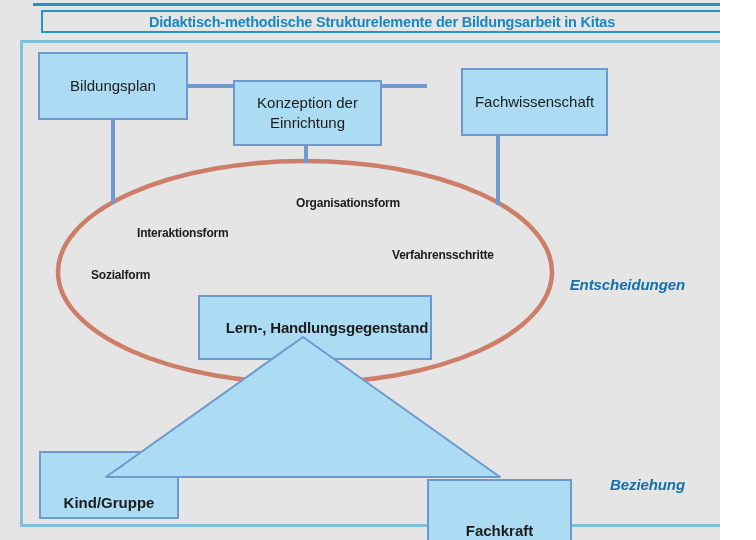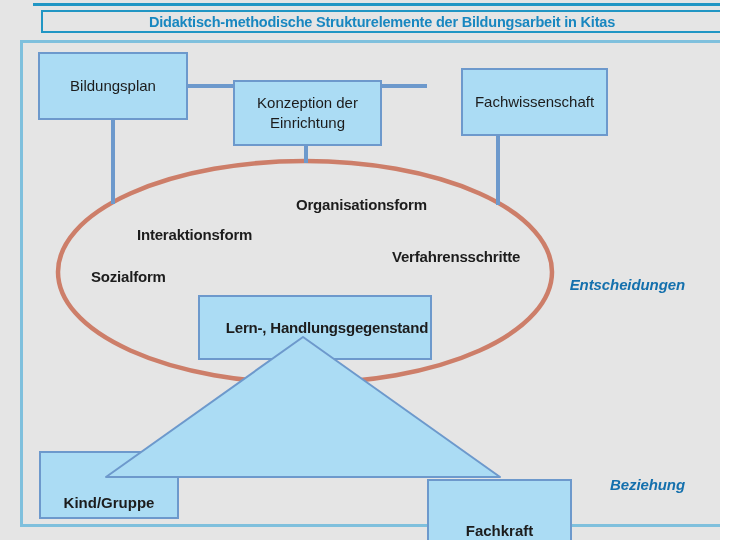--- a/index.html
+++ b/index.html
@@ -28,21 +28,21 @@
   .box-bildungsplan{left:38px;top:52px;width:150px;height:68px;}
   .box-konzeption{left:233px;top:52px;width:149px;height:66px;padding:0 12px;margin-top:28px;}
   .box-fachwissenschaft{left:425px;top:68px;width:147px;height:68px;margin-left:36px;}
 
   .box-lern{left:198px;top:295px;width:234px;height:65px;font-weight:bold;letter-spacing:-0.2px;padding-left:24px;}
 
   .box-bottom{top:451px;height:68px;align-items:flex-end;padding-bottom:4px;font-weight:bold;}
   .box-kind{left:39px;width:140px;}
   .box-fachkraft{left:427px;width:145px;margin-top:28px;}
 
-  .ellipse-label{position:absolute;z-index:2;font-size:15px;font-weight:bold;
+  .ellipse-label{position:absolute;z-index:2;font-size:12px;font-weight:bold;
     color:var(--text_dark);white-space:nowrap;letter-spacing:-0.2px;}
   .lab-organisationsform{left:296px;top:196px;}
   .lab-interaktionsform{left:137px;top:226px;}
   .lab-verfahrensschritte{left:392px;top:248px;text-align:center;}
   .lab-sozialform{left:91px;top:268px;}
 
   .side-label{position:absolute;z-index:2;right:35px;width:200px;text-align:right;
     font-size:15px;font-weight:bold;font-style:italic;color:var(--side_label_color);
     white-space:nowrap;letter-spacing:-0.1px;}
   .side-orientierung{top:78px;}

